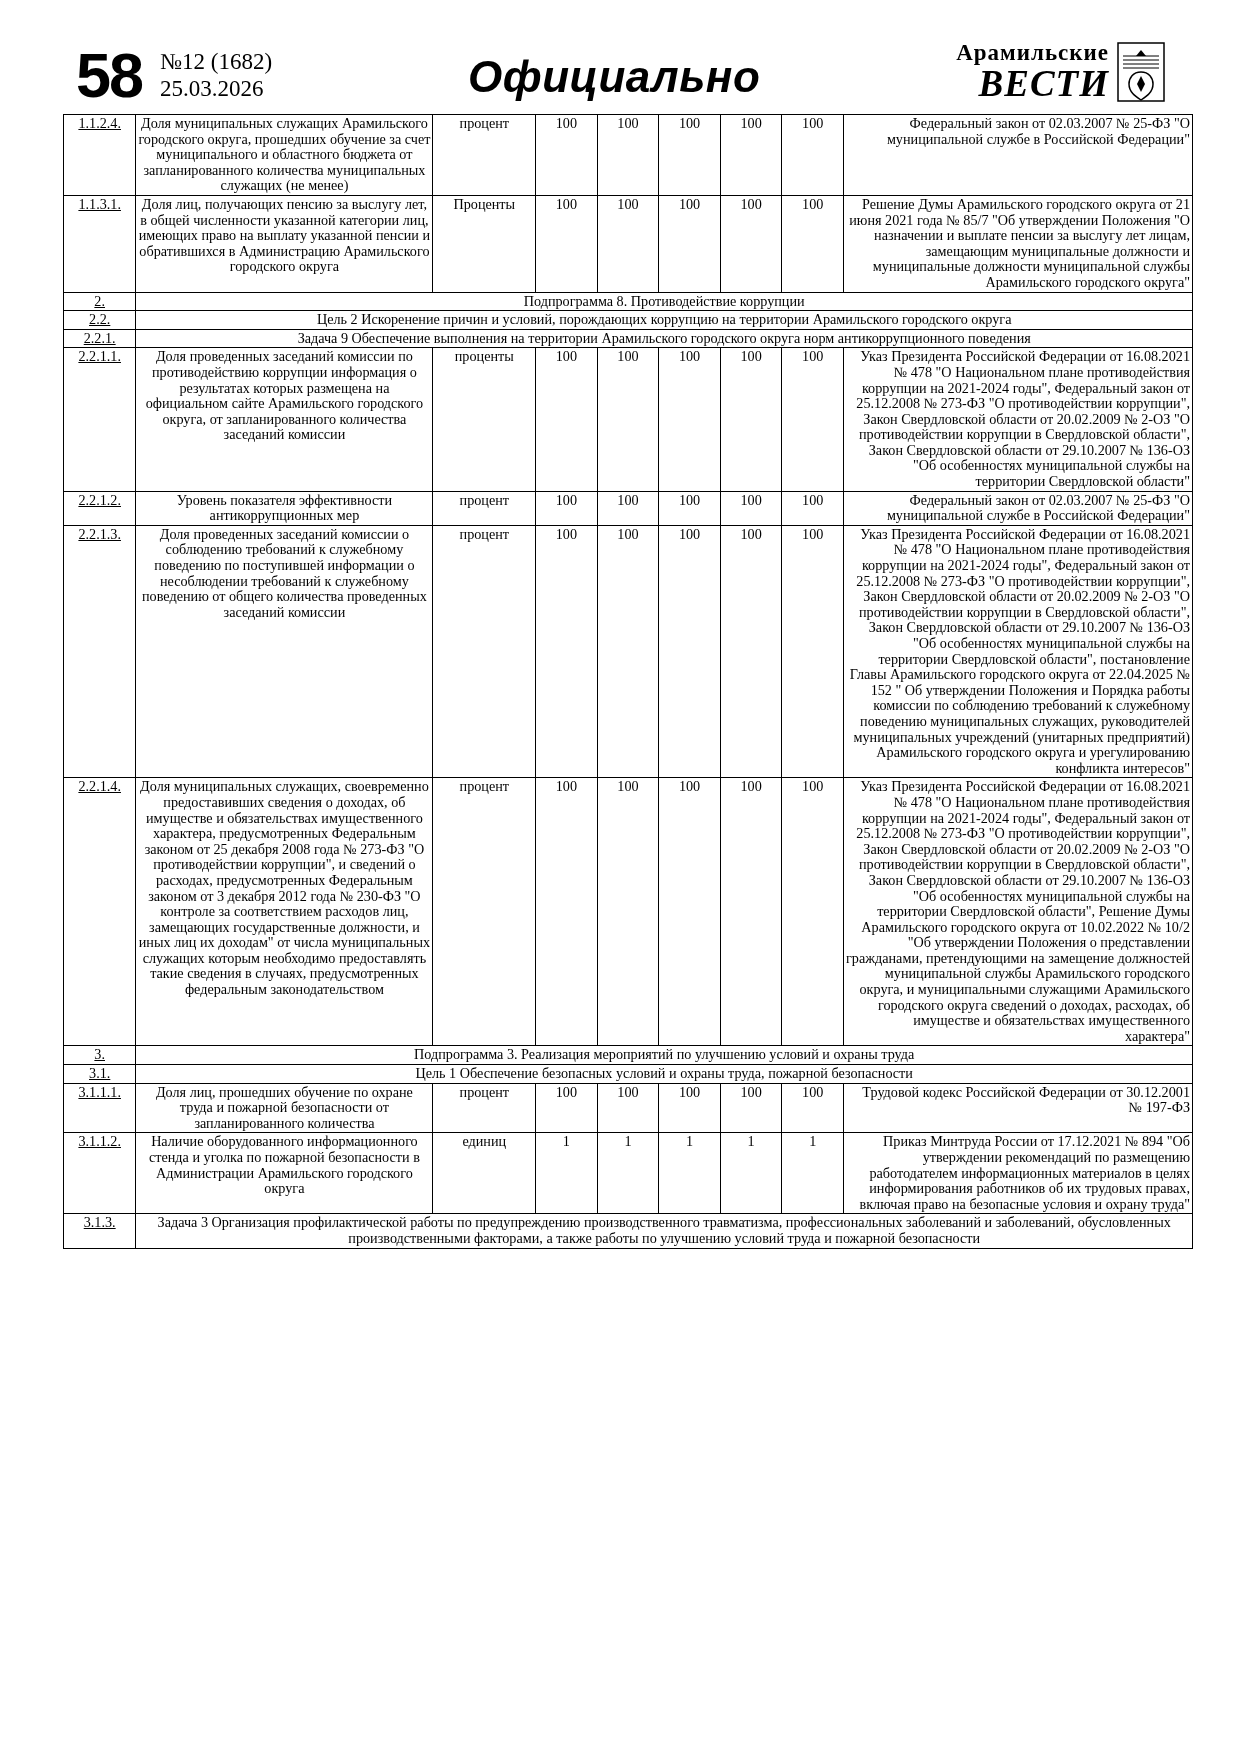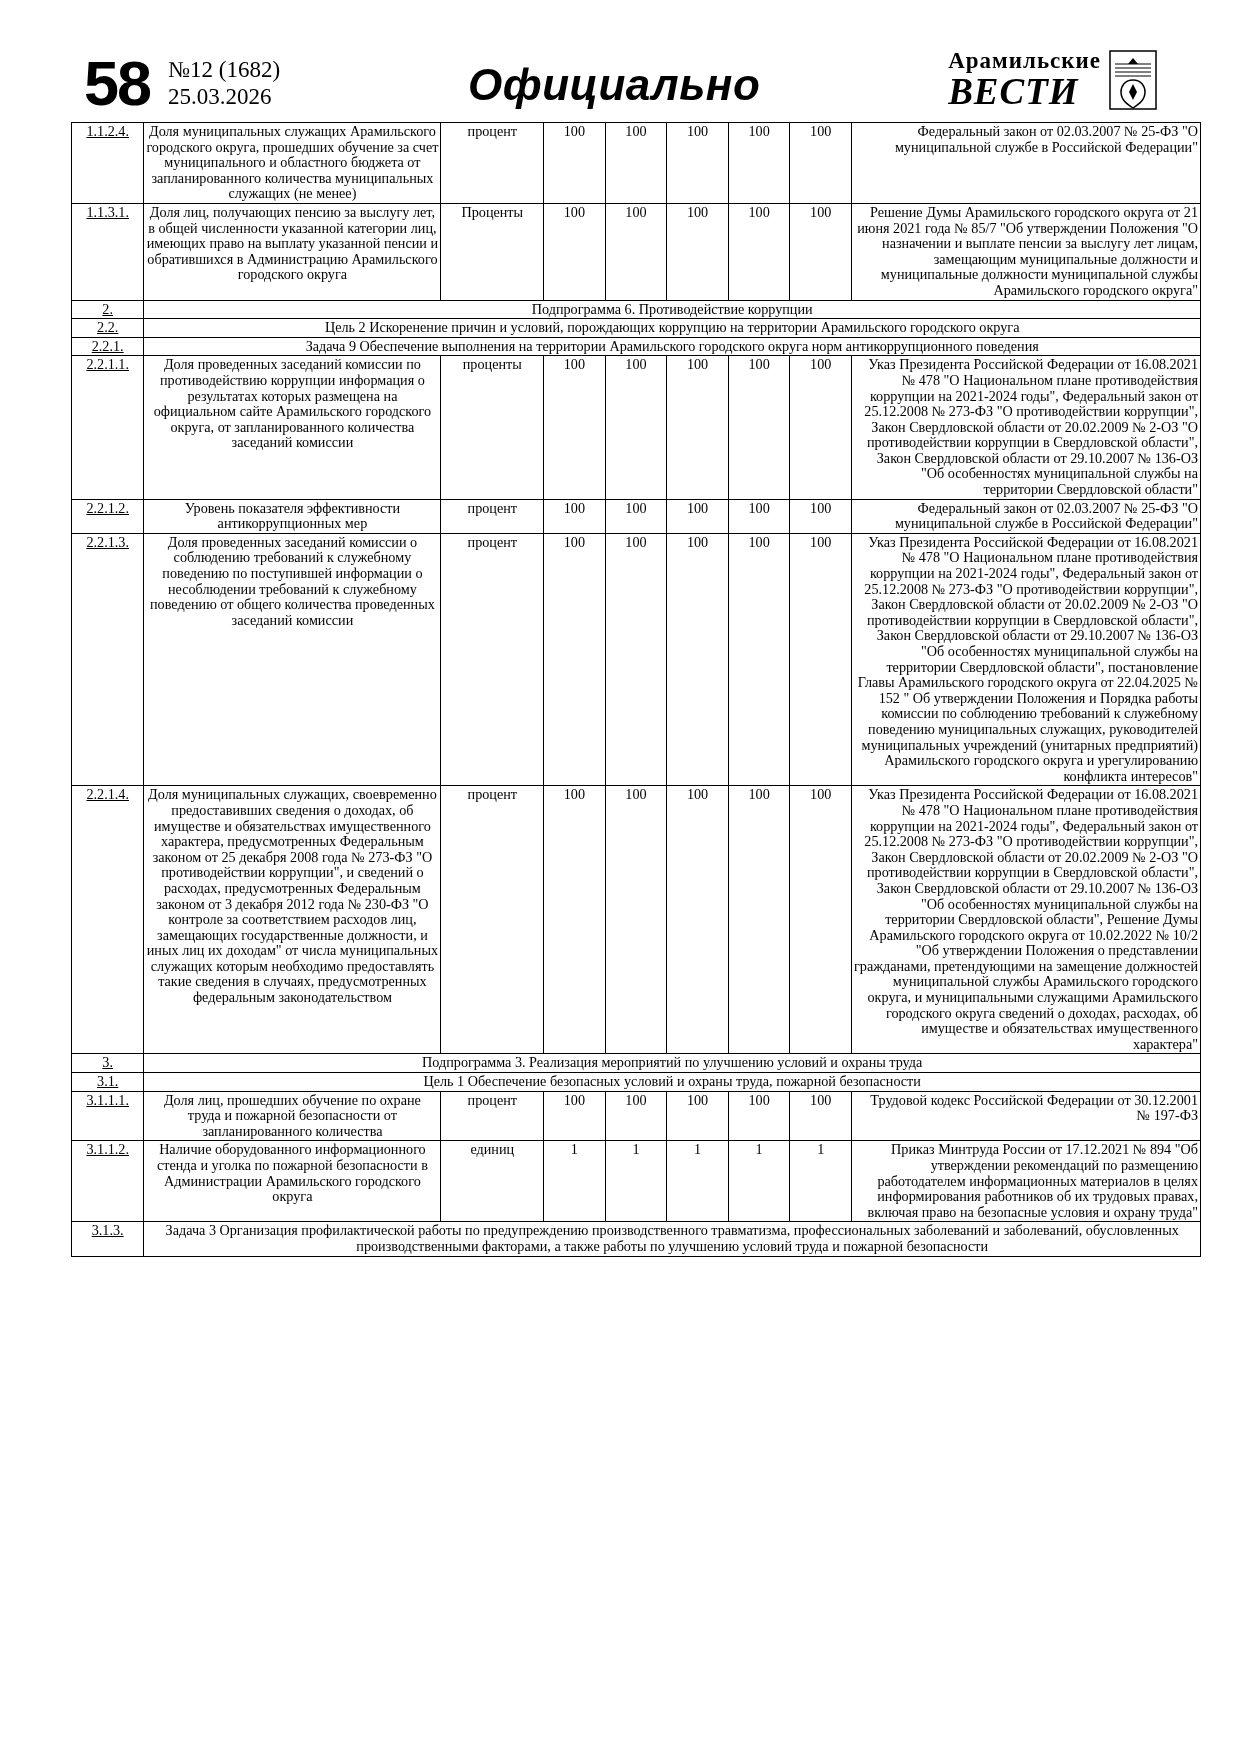--- a/index.html
+++ b/index.html
@@ -12,21 +12,21 @@
     height: 1754px;
     font-family: "Liberation Serif", serif;
     color: #000000;
     position: relative;
   }
   .page {
     width: 1241px;
     height: 1754px;
     position: relative;
     box-sizing: border-box;
-    padding: 16px;
+    padding: 8px;
   }
 
   
   .masthead {
     display: flex;
     align-items: flex-end;
     padding: 45px 68px 0 68px;
     height: 96px;
     box-sizing: border-box;
   }
@@ -55,20 +55,21 @@
     padding-bottom: 4px;
     letter-spacing: 0.5px;
   }
   .brand {
     display: flex;
     align-items: flex-end;
     gap: 8px;
     padding-bottom: 2px;
   }
   .brand-text {
+    text-align: right;
     line-height: 1;
   }
   .brand-top {
     font-family: "Liberation Serif", serif;
     font-weight: bold;
     font-size: 23px;
     letter-spacing: 1px;
   }
   .brand-bottom {
     font-family: "Liberation Serif", serif;
@@ -180,21 +181,21 @@
             <td class="unit">Проценты</td>
             <td class="val">100</td>
             <td class="val">100</td>
             <td class="val">100</td>
             <td class="val">100</td>
             <td class="val">100</td>
             <td class="src">Решение Думы Арамильского городского округа от 21 июня 2021 года № 85/7 "Об утверждении Положения "О назначении и выплате пенсии за выслугу лет лицам, замещающим муниципальные должности и муниципальные должности муниципальной службы Арамильского городского округа"</td>
           </tr>
           <tr>
             <td class="idx">2.</td>
-            <td class="span" colspan="8">Подпрограмма 6. Противодействие коррупции</td>
+            <td class="span" colspan="8">Подпрограмма 8. Противодействие коррупции</td>
           </tr>
           <tr>
             <td class="idx">2.2.</td>
             <td class="span" colspan="8">Цель 2 Искоренение причин и условий, порождающих коррупцию на территории Арамильского городского округа</td>
           </tr>
           <tr>
             <td class="idx">2.2.1.</td>
             <td class="span" colspan="8">Задача 9 Обеспечение выполнения на территории Арамильского городского округа норм антикоррупционного поведения</td>
           </tr>
           <tr>

